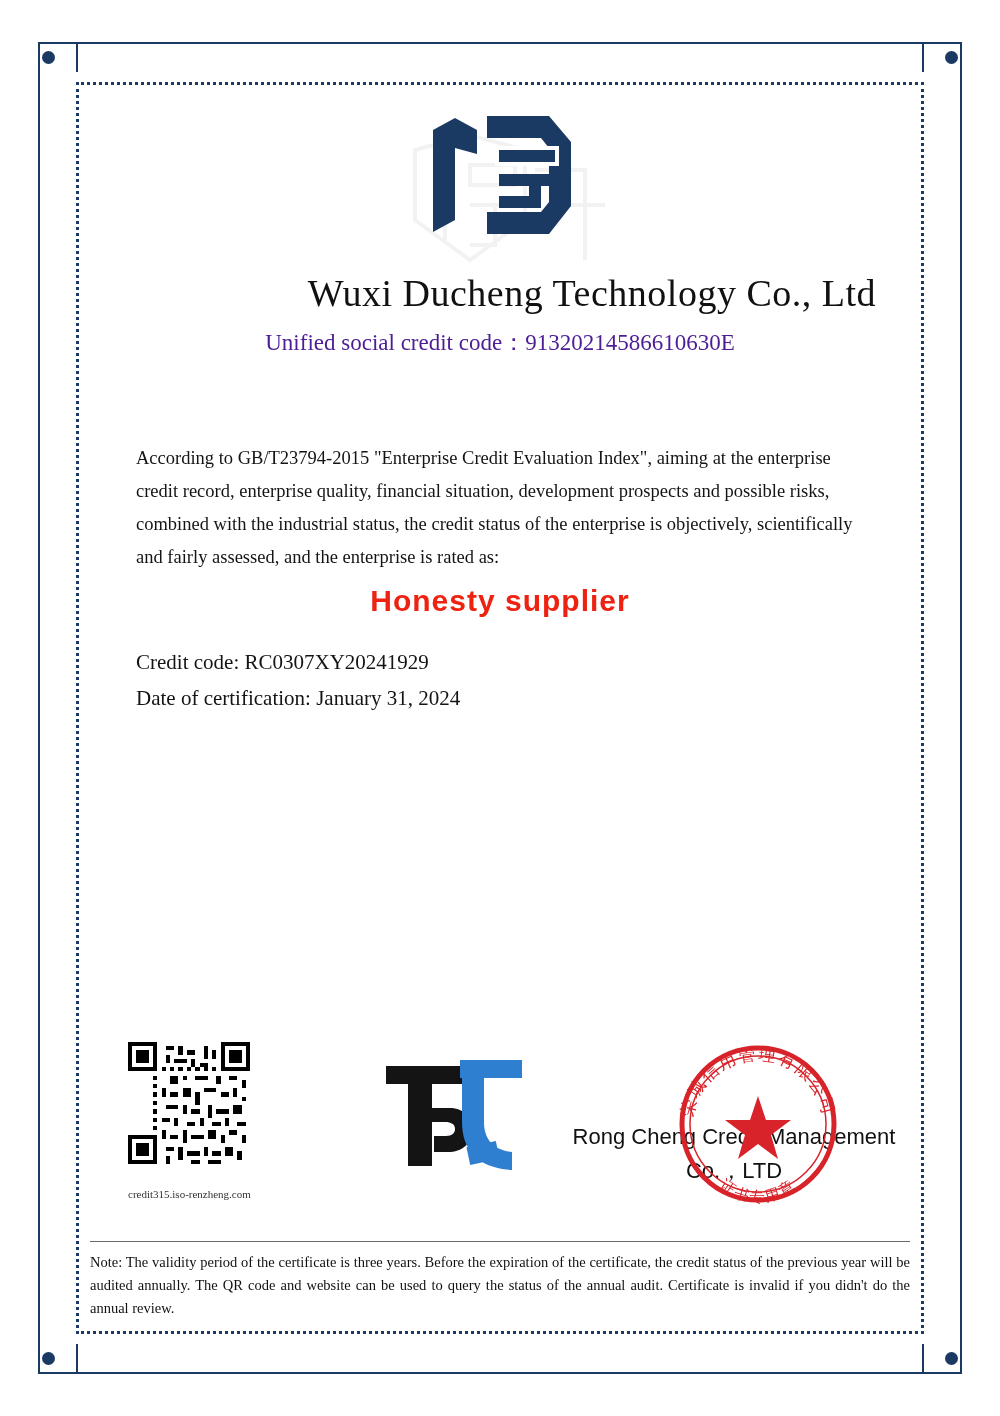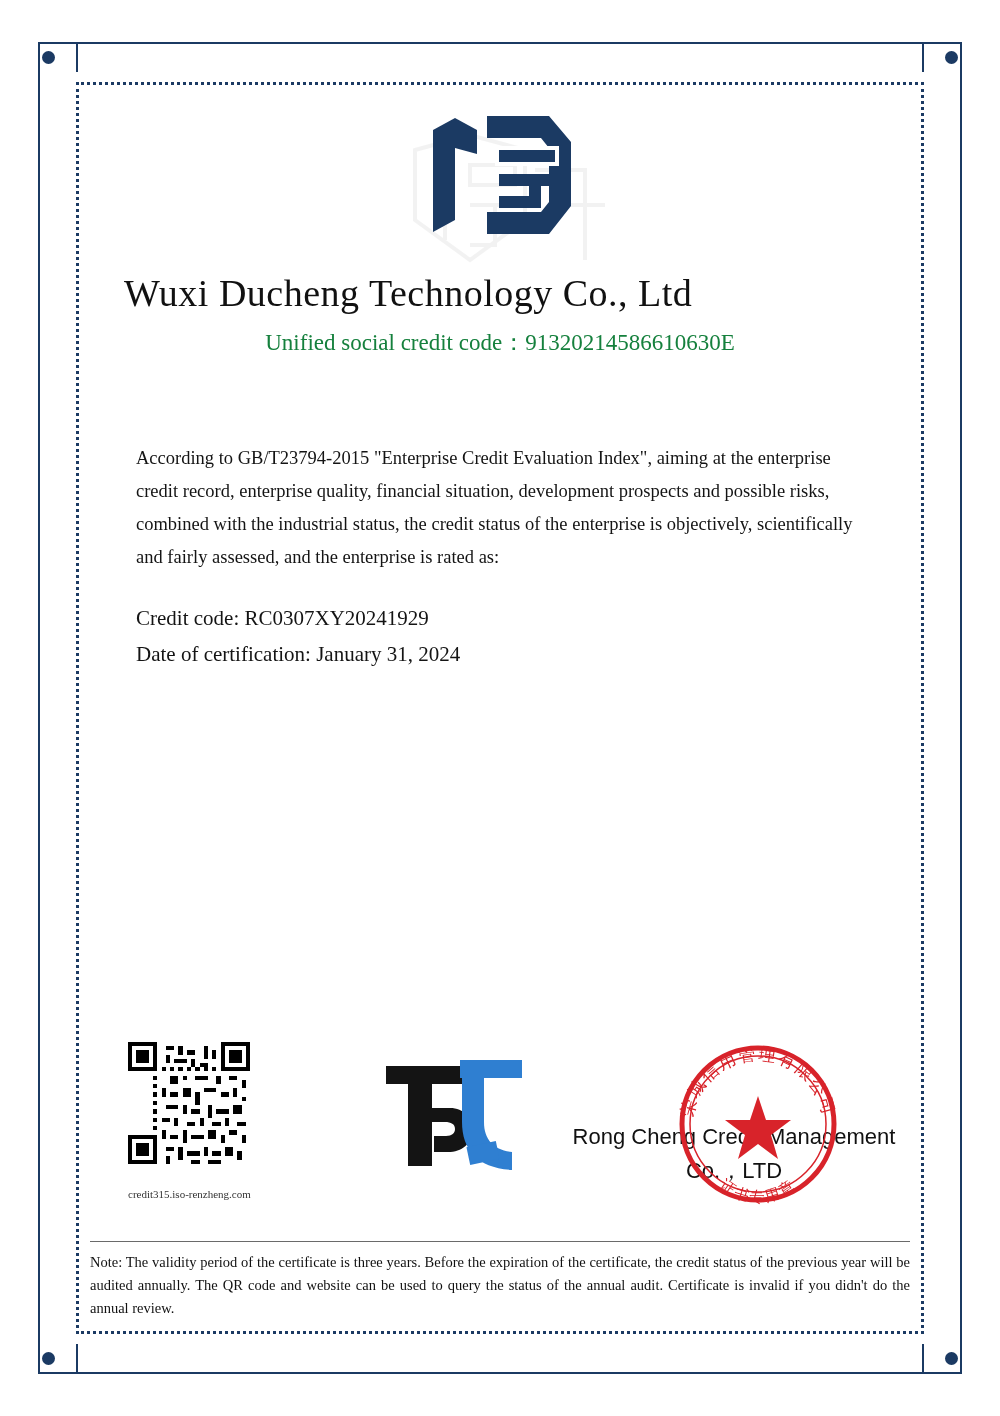--- a/index.html
+++ b/index.html
@@ -92,32 +92,32 @@
   .logo-wrap {
     margin-top: 26px;
     display: flex;
     justify-content: center;
     position: relative;
     z-index: 2;
   }
 
   .org-name {
     margin-top: 28px;
-    text-align: left;
+    text-align: right;
     font-size: 38px;
     letter-spacing: 0.5px;
     color: #111;
     font-family: "Liberation Serif", serif;
   }
 
   .credit-code-line {
     margin-top: 12px;
     text-align: center;
     font-size: 23px;
-    color: #15803d;
+    color: #4c1d95;
     font-family: "Liberation Serif", serif;
   }
 
   .body-paragraph {
     margin: 84px 12px 0 12px;
     font-size: 18.5px;
     line-height: 33px;
     color: #141414;
     text-align: left;
     font-family: "Liberation Serif", serif;
@@ -278,20 +278,21 @@
       </svg>
     </div>
 
     <div class="org-name">Wuxi Ducheng Technology Co., Ltd</div>
 
     <div class="credit-code-line">Unified social credit code：91320214586610630E</div>
 
     <div class="body-paragraph">According to GB/T23794-2015 "Enterprise Credit Evaluation Index", aiming at the enterprise credit record, enterprise quality, financial situation, development prospects and possible risks, combined with the industrial status, the credit status of the enterprise is objectively, scientifically and fairly assessed, and the enterprise is rated as:</div>
 
 
+    <div class="rating-title">Honesty  supplier</div>
 
     <div class="meta-block">
       <div>Credit code:  RC0307XY20241929</div>
       <div>Date of certification: January 31, 2024</div>
     </div>
 
     <div class="bottom-area">
 
       <div class="qr-block">
         <svg class="qr-code" viewBox="0 0 29 29" shape-rendering="crispEdges">

